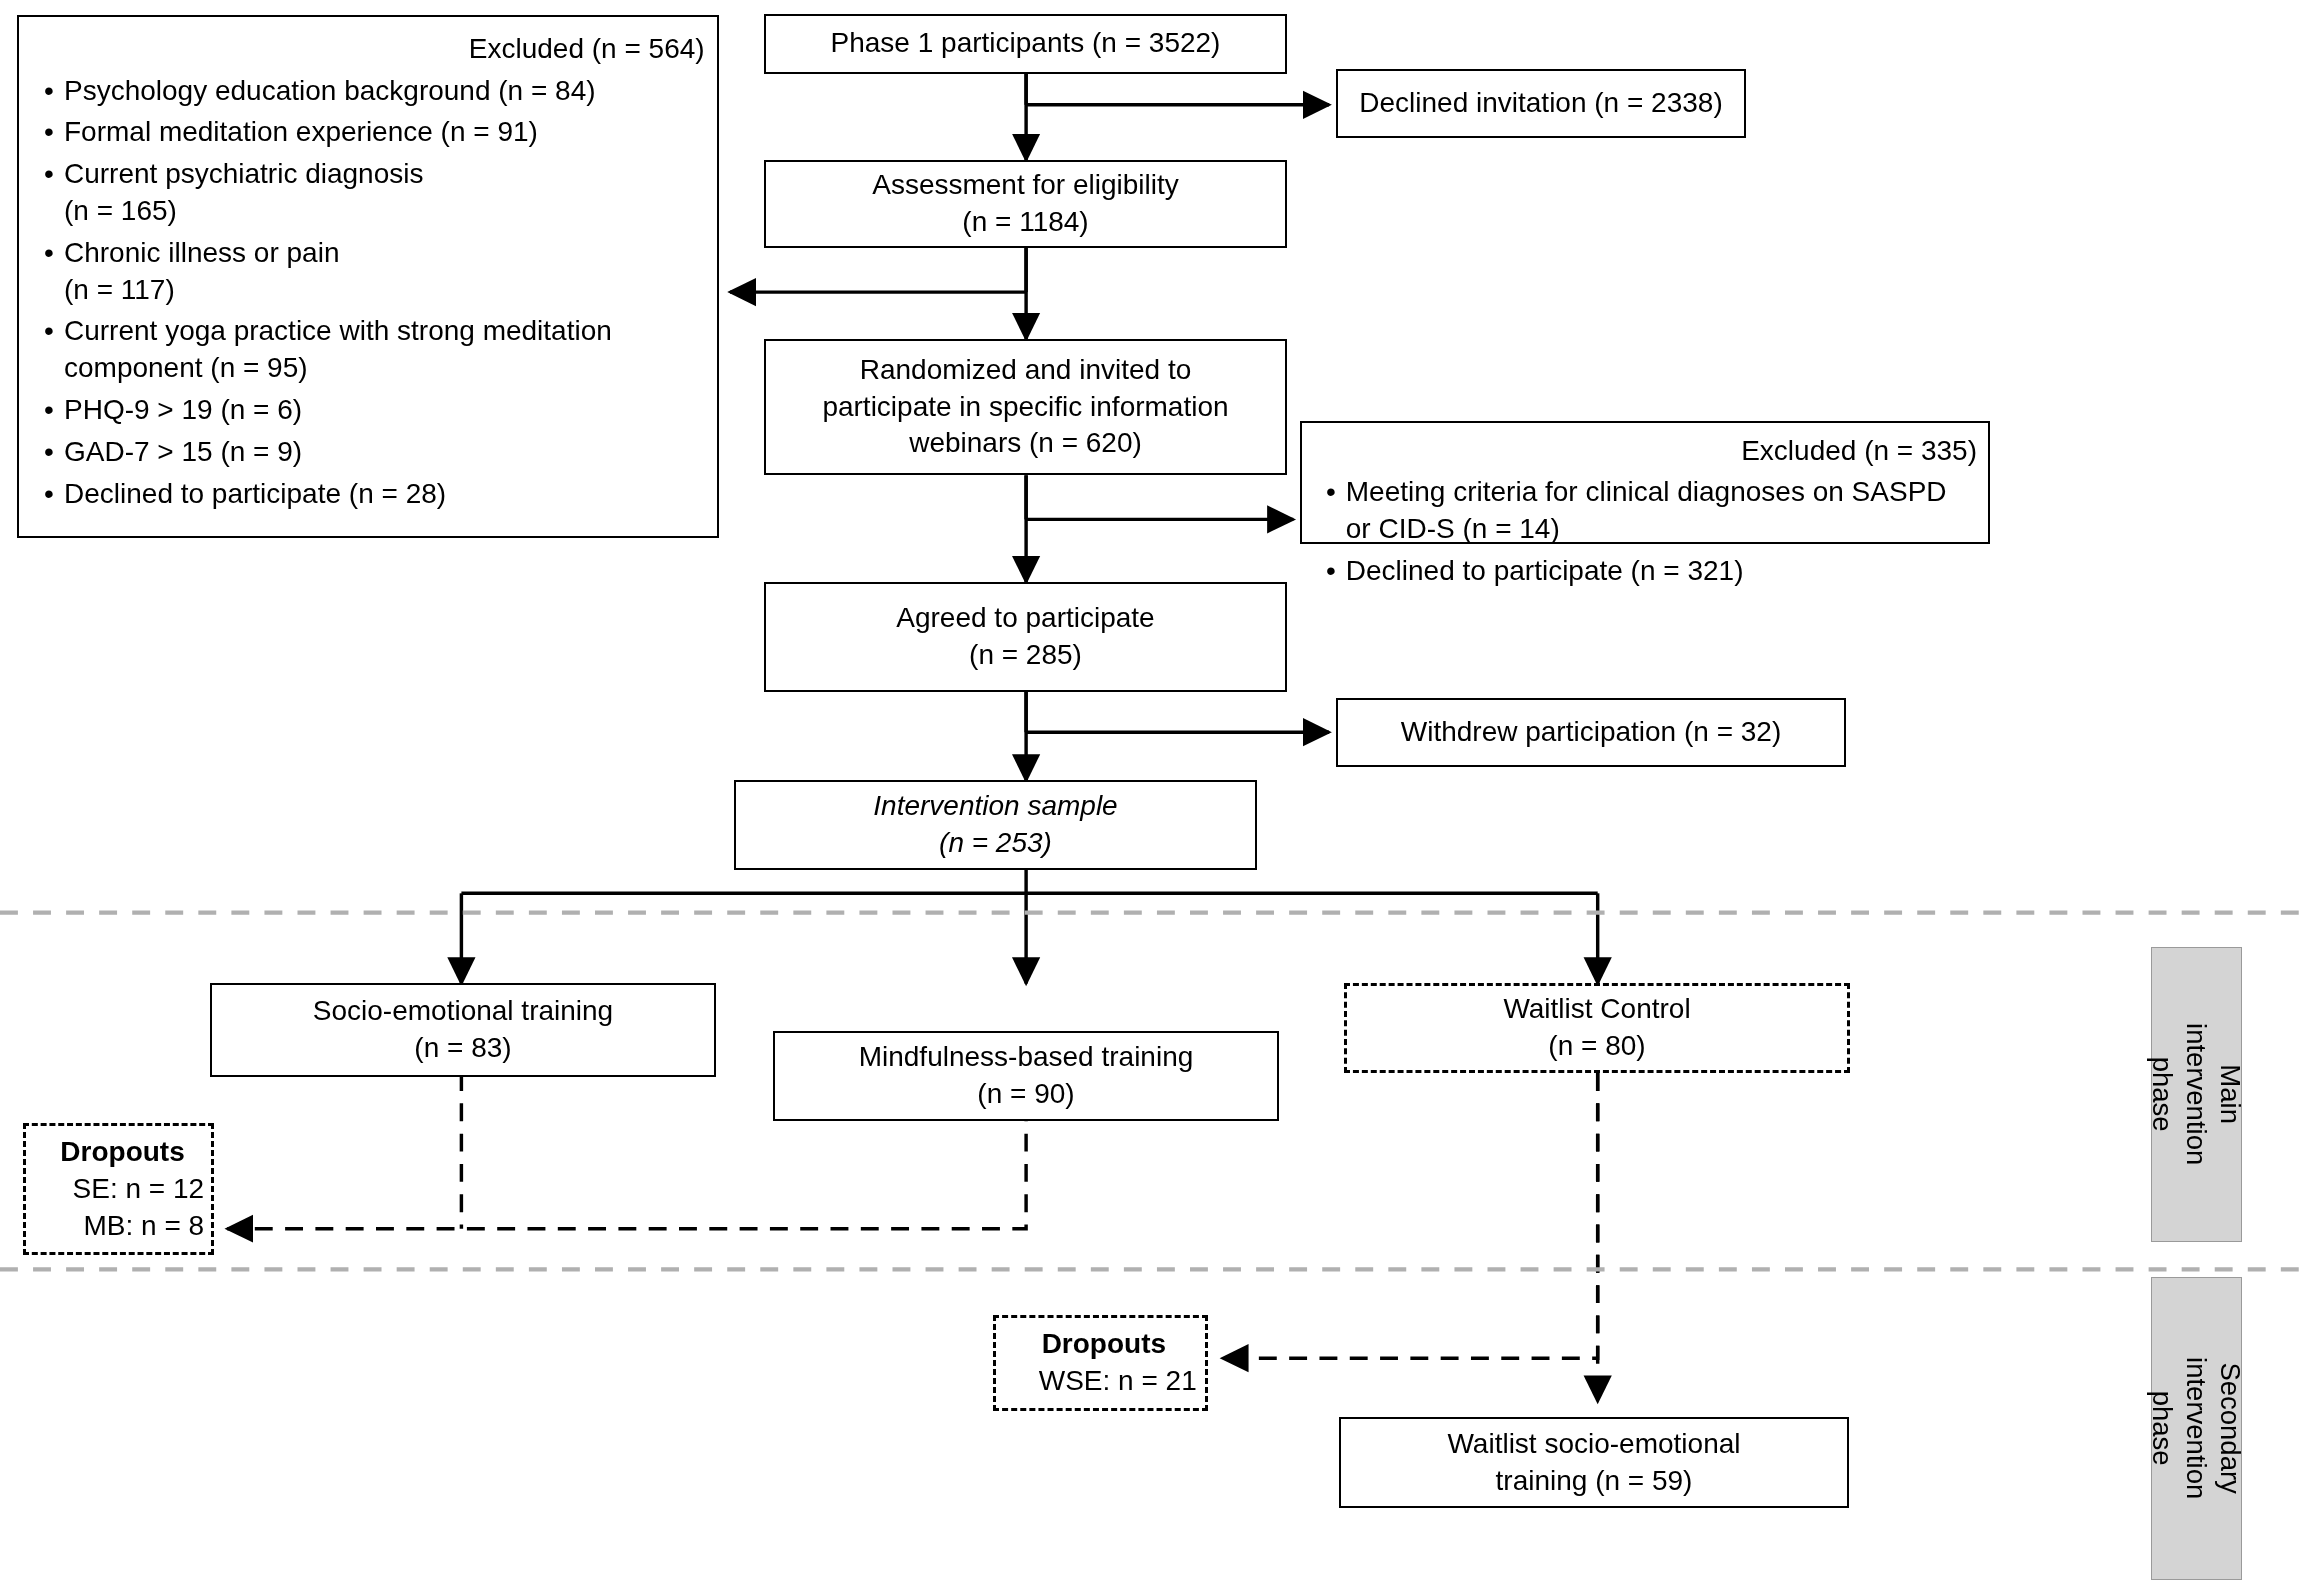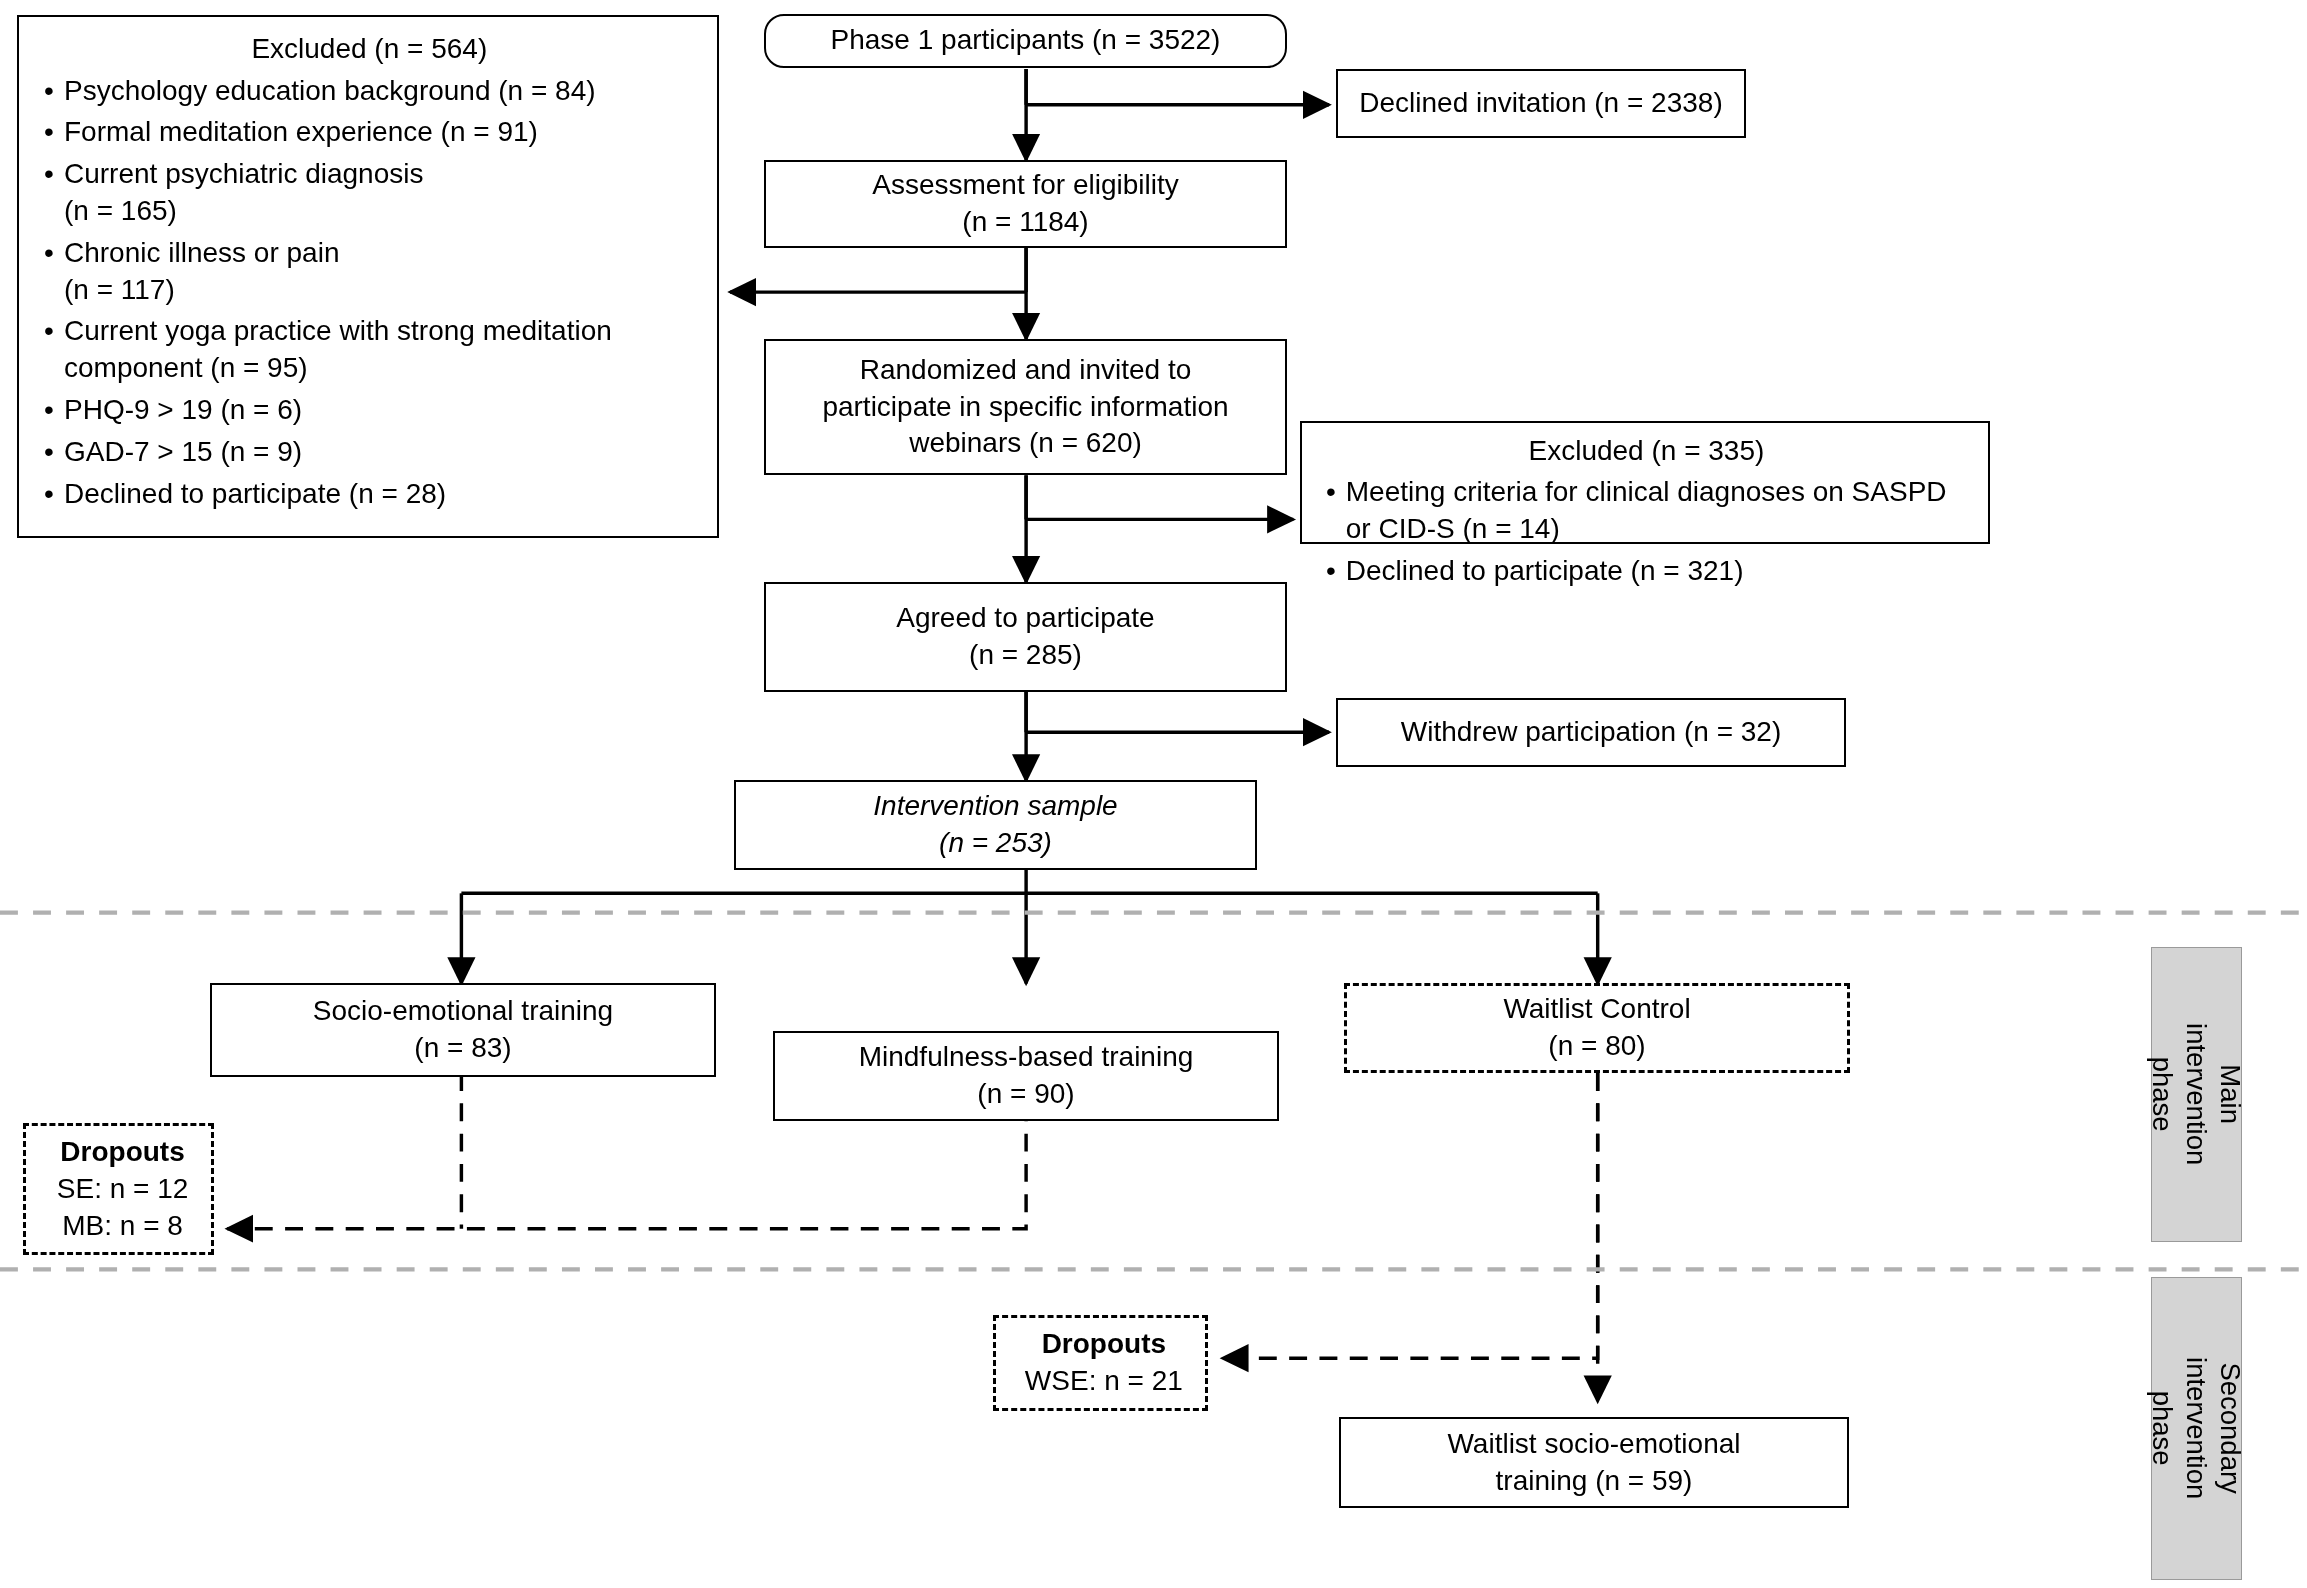--- a/index.html
+++ b/index.html
@@ -5,21 +5,21 @@
   html,body{margin:0;padding:0;background:#ffffff;}
   body{font-family:"Liberation Sans",sans-serif;}
   #stage{position:relative;width:2307px;height:1589px;background:#fff;overflow:hidden;}
   svg.layer{position:absolute;left:0;top:0;width:2307px;height:1589px;}
 
   .node{position:absolute;box-sizing:border-box;background:#fff;
         display:flex;flex-direction:column;align-items:center;justify-content:center;
         text-align:center;color:#000;line-height:1.32;}
   .node.solid{border:2.1px solid #000;}
   .node.dashed{border:3.4px dashed #000;}
-  .node.left{align-items:center;text-align:left;}
+  .node.left{align-items:flex-end;text-align:left;}
 
   .t{font-size:28px;white-space:nowrap;}
   .hdr{font-size:28px;}
   .bold{font-weight:bold;}
 
   .bullets{list-style:none;margin:0;padding:0;width:100%;}
   .bullets li{display:flex;align-items:flex-start;font-size:28px;margin-top:4.8px;}
   .bullets li .bul{flex:0 0 auto;width:30px;text-align:center;line-height:1.32;}
   .bullets li .txt{flex:1 1 auto;}
 
@@ -74,21 +74,21 @@
       <path d="M2320,1558 L2320,1972 L1775,1972" marker-end="url(#ah)"></path>
       <path d="M2320,1558 L2320,2035" marker-end="url(#ah)"></path>
     </g>
 
     <g stroke="#b0b0b0" stroke-width="6" fill="none" stroke-dasharray="26 22">
       <line x1="0" y1="1325" x2="3350" y2="1325"></line>
       <line x1="0" y1="1843" x2="3350" y2="1843"></line>
     </g>
   </svg>
 
-  <div class="node solid" style="left:764px;top:13.8px;width:523px;height:54px;border-radius:20px;">
+  <div class="node solid" style="left:764px;top:13.8px;width:523px;height:60px;">
     <div class="t">Phase 1 participants (n = 3522)</div>
   </div>
 
   <div class="node solid" style="left:1336px;top:69px;width:410px;height:69px;">
     <div class="t">Declined invitation (n = 2338)</div>
   </div>
 
   <div class="node solid" style="left:764px;top:160px;width:523px;height:88px;">
     <div class="t">Assessment for eligibility</div>
     <div class="t">(n = 1184)</div>

